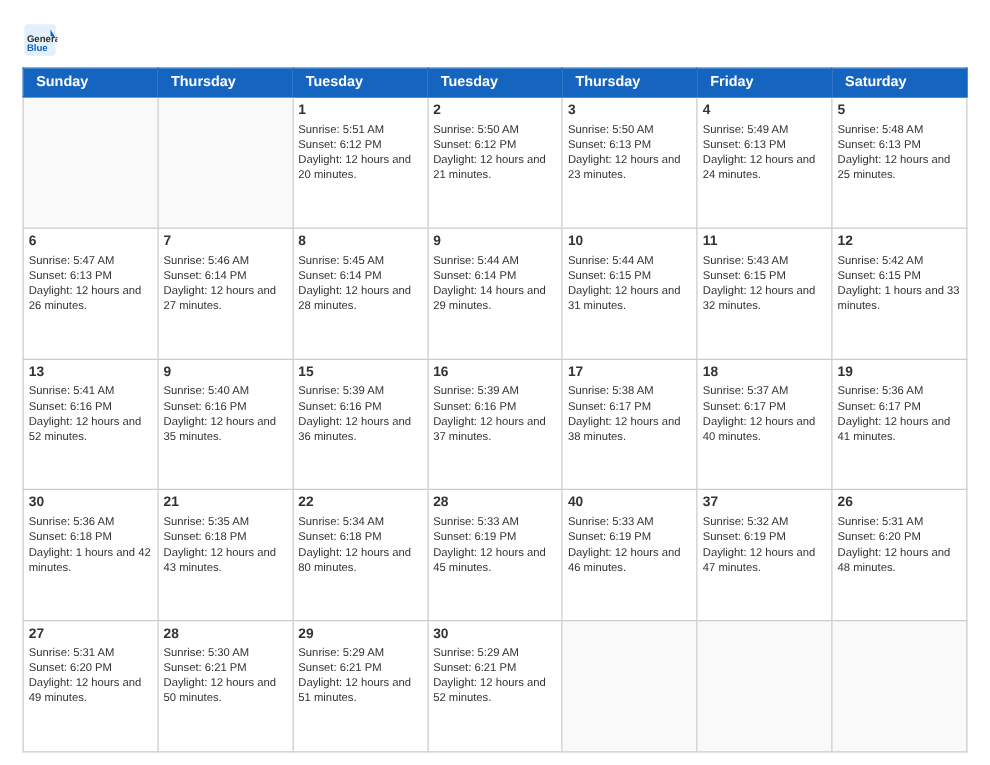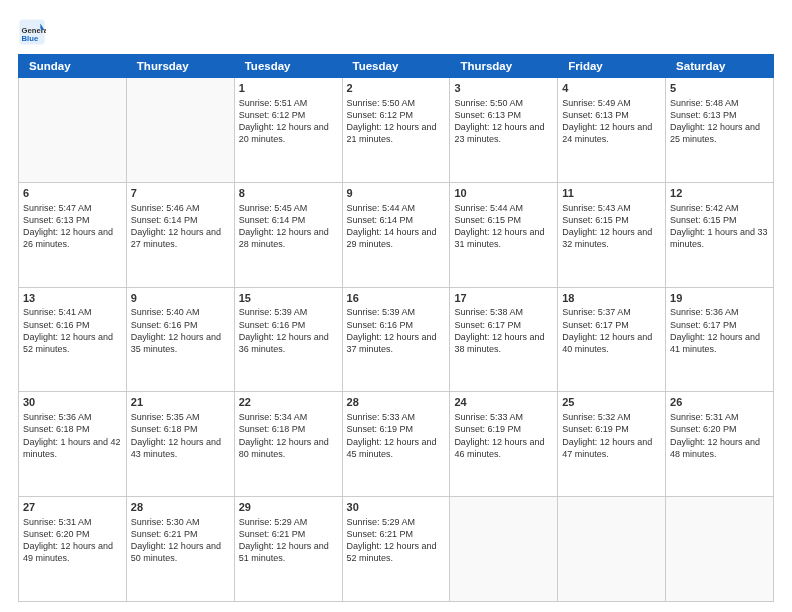--- a/index.html
+++ b/index.html
@@ -255,27 +255,27 @@
             <div>Sunset: 6:18 PM</div>
             <div>Daylight: 12 hours and 80 minutes.</div>
           </td>
           <td>
             <span class="day-num">28</span>
             <div>Sunrise: 5:33 AM</div>
             <div>Sunset: 6:19 PM</div>
             <div>Daylight: 12 hours and 45 minutes.</div>
           </td>
           <td>
-            <span class="day-num">24</span>
+            <span class="day-num">40</span>
             <div>Sunrise: 5:33 AM</div>
             <div>Sunset: 6:19 PM</div>
             <div>Daylight: 12 hours and 46 minutes.</div>
           </td>
           <td>
-            <span class="day-num">25</span>
+            <span class="day-num">37</span>
             <div>Sunrise: 5:32 AM</div>
             <div>Sunset: 6:19 PM</div>
             <div>Daylight: 12 hours and 47 minutes.</div>
           </td>
           <td>
             <span class="day-num">26</span>
             <div>Sunrise: 5:31 AM</div>
             <div>Sunset: 6:20 PM</div>
             <div>Daylight: 12 hours and 48 minutes.</div>
           </td>

